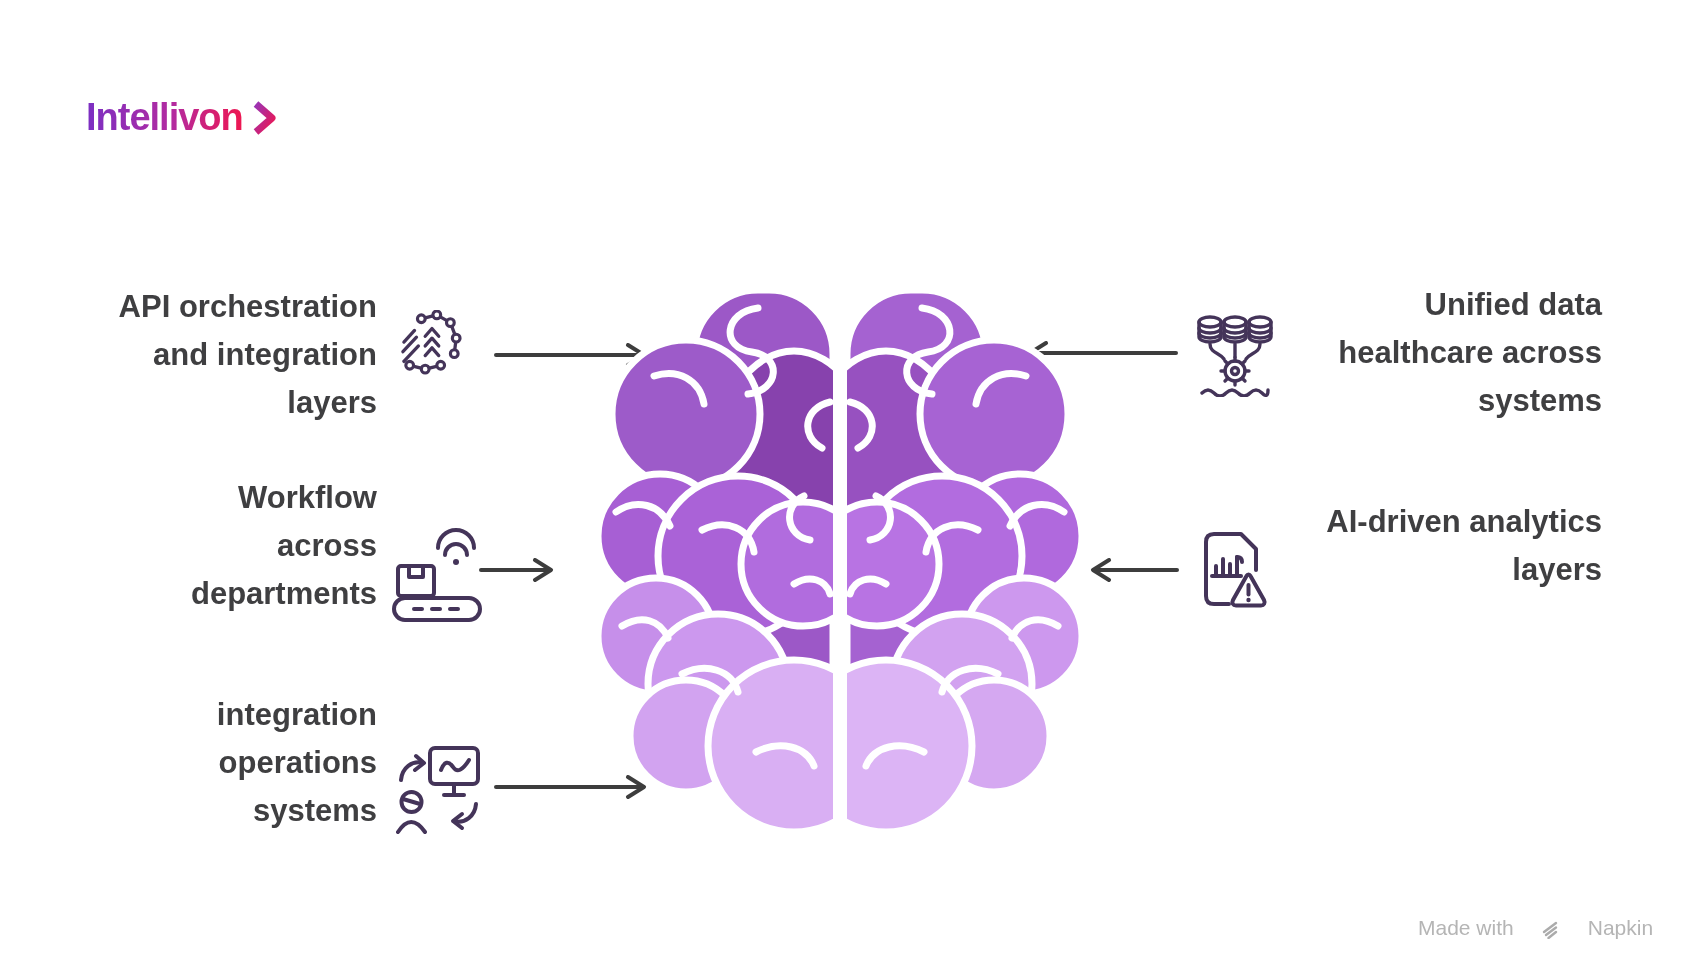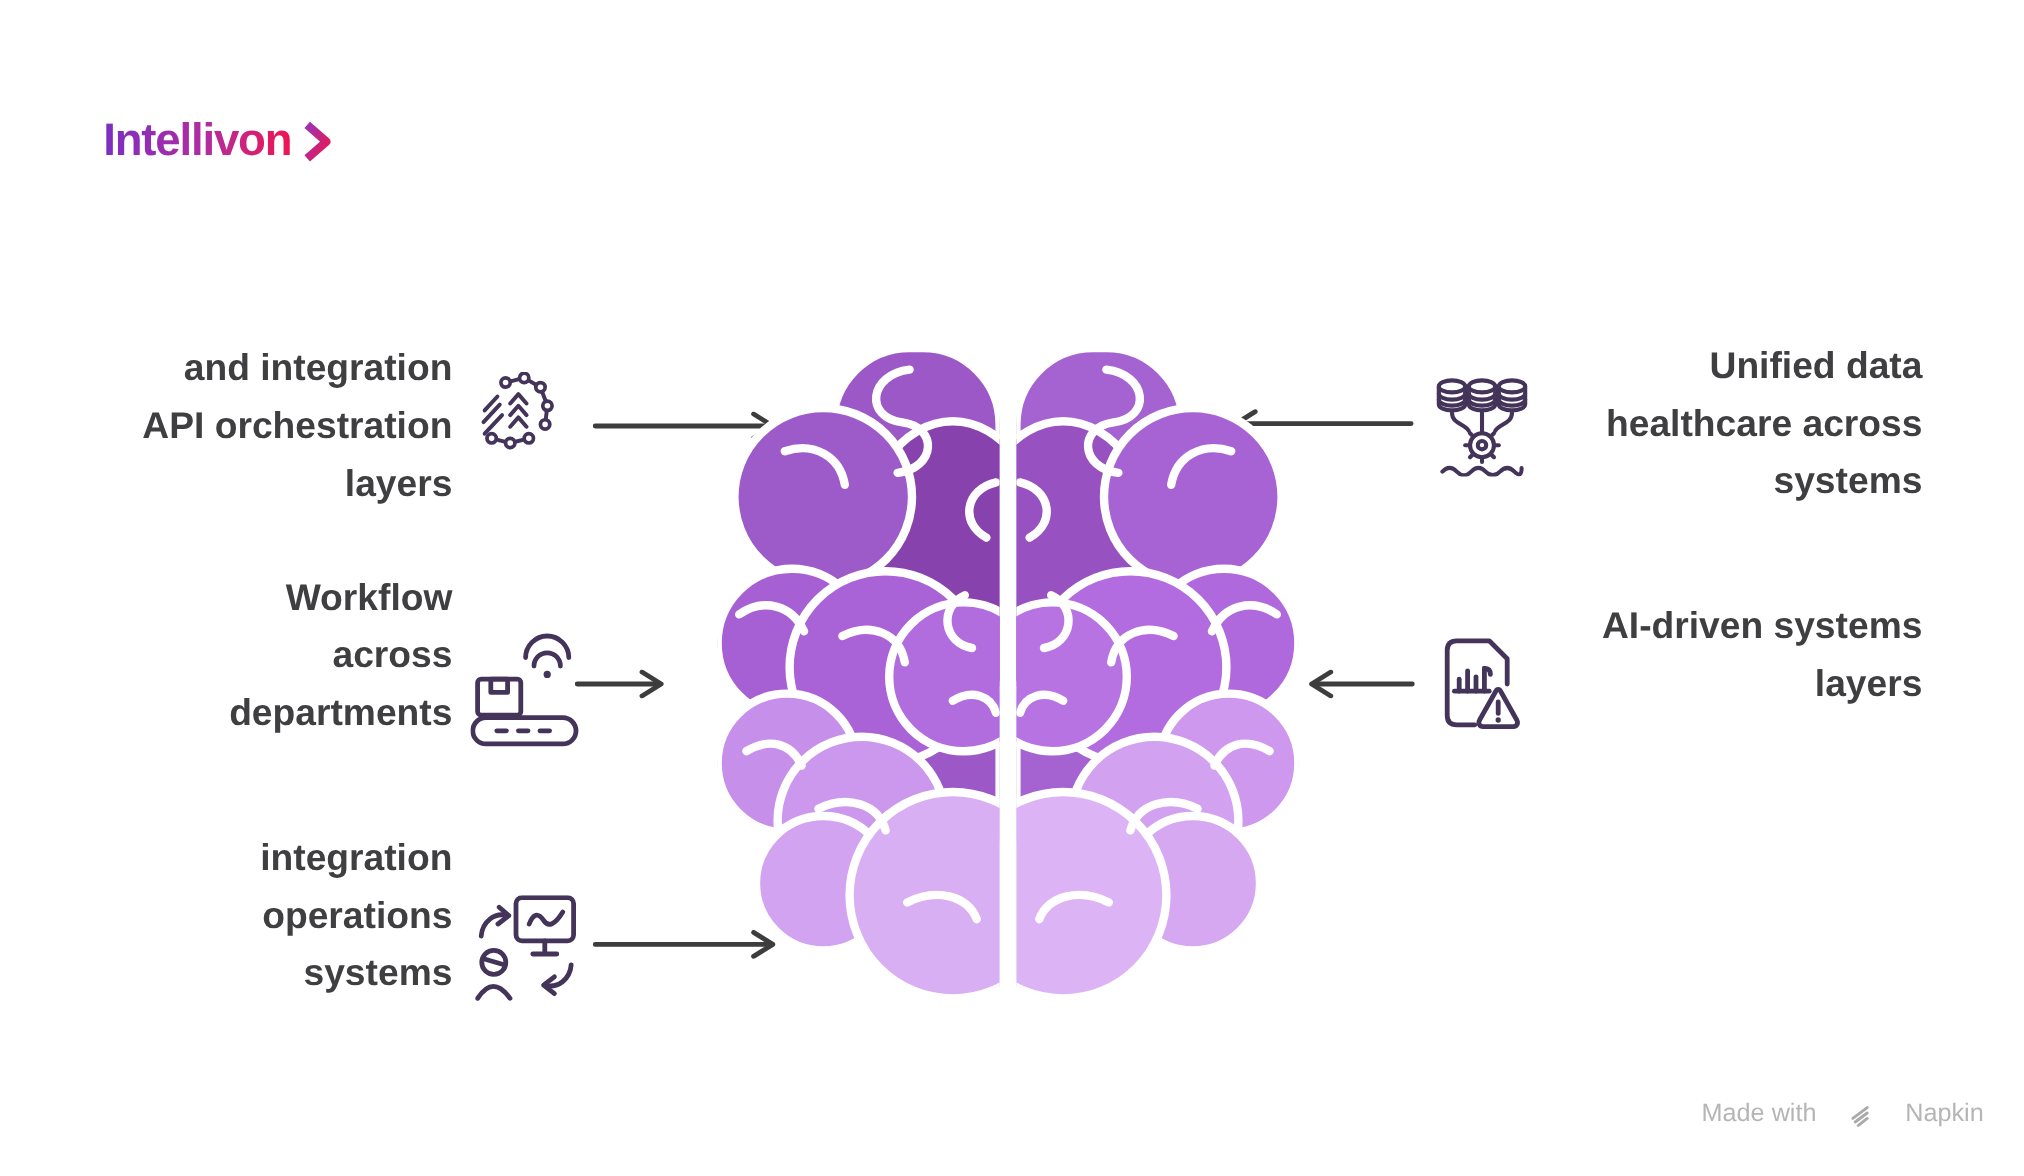--- a/index.html
+++ b/index.html
@@ -59,42 +59,42 @@
         <linearGradient id="logograd" x1="0" y1="0" x2="1" y2="1">
           <stop offset="0" stop-color="#9a34b5"></stop>
           <stop offset="1" stop-color="#ee1650"></stop>
         </linearGradient>
       </defs>
       <polyline points="4,4 20,18 4,32" fill="none" stroke="url(#logograd)" stroke-width="7" stroke-linejoin="round"></polyline>
     </svg>
   </div>
 
   <div class="abs label label-left" style="top:283px">
+    <span>API orchestration</span>
     <span>and integration</span>
-    <span>API orchestration</span>
     <span>layers</span>
   </div>
   <div class="abs label label-left" style="top:474px">
     <span>Workflow</span>
     <span>across</span>
     <span>departments</span>
   </div>
   <div class="abs label label-left" style="top:691px">
     <span>integration</span>
     <span>operations</span>
     <span>systems</span>
   </div>
 
   <div class="abs label label-right" style="top:281px">
     <span>Unified data</span>
     <span>healthcare across</span>
     <span>systems</span>
   </div>
   <div class="abs label label-right" style="top:498px">
-    <span>AI-driven systems</span>
+    <span>AI-driven analytics</span>
     <span>layers</span>
   </div>
 
   <div class="abs icon" style="left:400px;top:310px;width:62px;height:66px">
     <svg viewBox="0 0 64 66">
       <g class="ic-thin">
         <line x1="4" y1="32" x2="15" y2="20"></line>
         <line x1="3" y1="42" x2="17" y2="27"></line>
         <line x1="4" y1="52" x2="19" y2="36"></line>
         <line x1="22" y1="8" x2="38" y2="4"></line>

